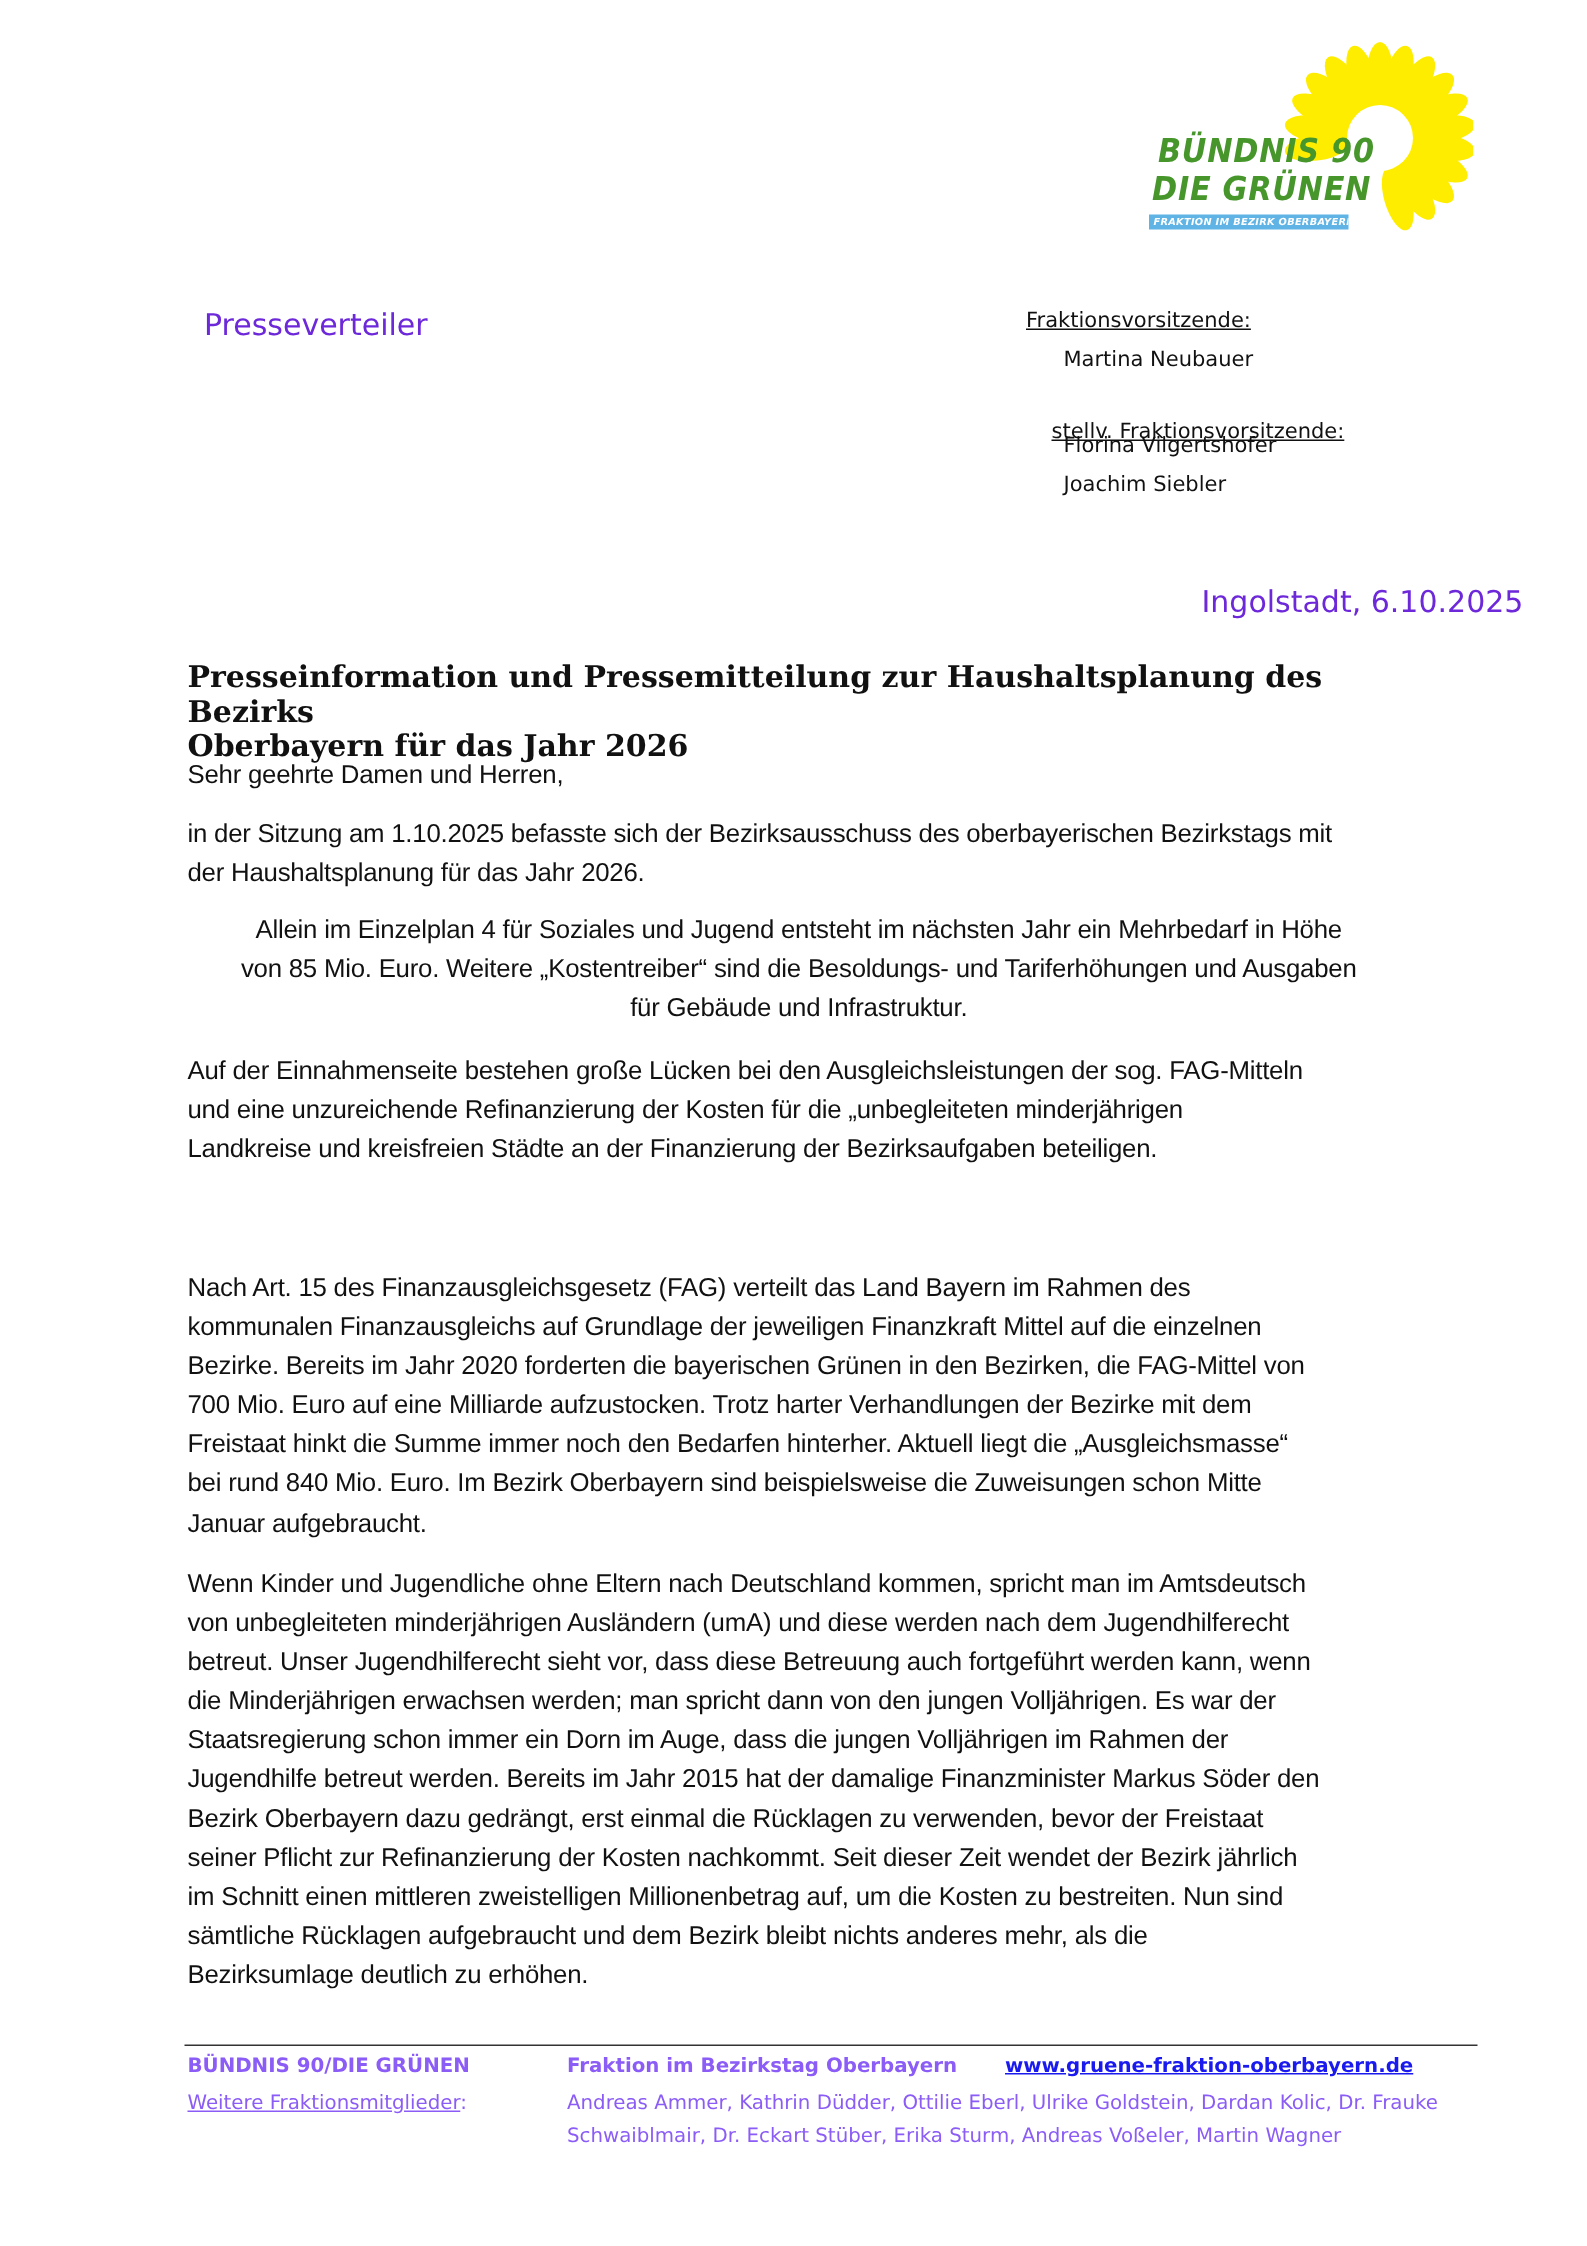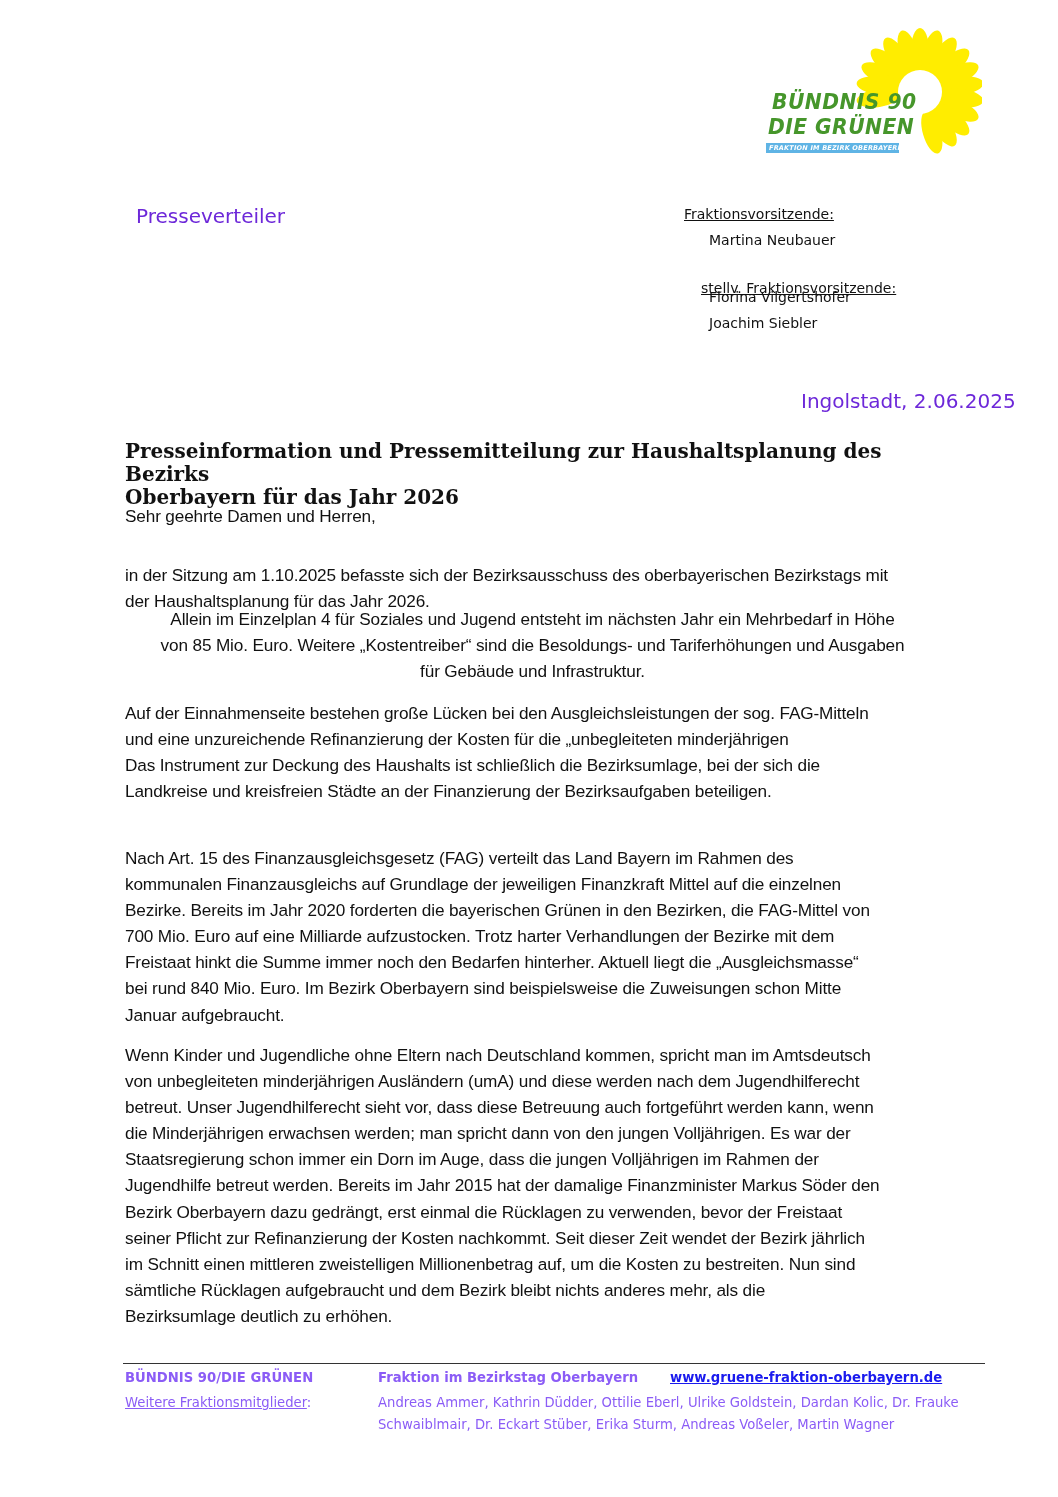--- a/index.html
+++ b/index.html
@@ -88,44 +88,43 @@
 </div>
 
 <div id="recipient" class="abs txt">Presseverteiler</div>
 
 <div class="abs small ul board-label" style="top:206px;">Fraktionsvorsitzende:</div>
 <div class="abs small board-name" style="top:232px;">Martina Neubauer</div>
 <div class="abs small ul board-label" style="top:280px;margin-left:17px;">stellv. Fraktionsvorsitzende:</div>
 <div class="abs small board-name" style="top:289px;">Florina Vilgertshofer</div>
 <div class="abs small board-name" style="top:315px;">Joachim Siebler</div>
 
-<div id="date" class="abs txt">Ingolstadt, 2.06.2025</div>
+<div id="date" class="abs txt">Ingolstadt, 6.10.2025</div>
 
 <div id="headline" class="abs">
   <div>Presseinformation und Pressemitteilung zur Haushaltsplanung des Bezirks</div>
   <div>Oberbayern für das Jahr 2026</div>
 </div>
 
 <div id="salutation" class="para" style="top:503px;">
   <span class="ln">Sehr geehrte Damen und Herren,</span>
 </div>
 
-<div class="para" id="p0" style="top:562px;">
+<div class="para" id="p0" style="top:542px;">
     <span class="ln">in der Sitzung am 1.10.2025 befasste sich der Bezirksausschuss des oberbayerischen Bezirkstags mit</span>
     <span class="ln">der Haushaltsplanung für das Jahr 2026.</span>
   </div>
 <div class="para" id="p1" style="top:606px;text-align:center;">
     <span class="ln">Allein im Einzelplan 4 für Soziales und Jugend entsteht im nächsten Jahr ein Mehrbedarf in Höhe</span>
     <span class="ln">von 85 Mio. Euro. Weitere „Kostentreiber“ sind die Besoldungs- und Tariferhöhungen und Ausgaben</span>
     <span class="ln">für Gebäude und Infrastruktur.</span>
   </div>
 <div class="para" id="p2" style="top:700px;">
     <span class="ln">Auf der Einnahmenseite bestehen große Lücken bei den Ausgleichsleistungen der sog. FAG-Mitteln</span>
     <span class="ln">und eine unzureichende Refinanzierung der Kosten für die „unbegleiteten minderjährigen</span>
-    <span class="ln">Das Instrument zur Deckung des Haushalts ist schließlich die Bezirksumlage, bei der sich die</span>
     <span class="ln">Landkreise und kreisfreien Städte an der Finanzierung der Bezirksaufgaben beteiligen.</span>
   </div>
 <div class="para" id="p3" style="top:845px;">
     <span class="ln">Nach Art. 15 des Finanzausgleichsgesetz (FAG) verteilt das Land Bayern im Rahmen des</span>
     <span class="ln">kommunalen Finanzausgleichs auf Grundlage der jeweiligen Finanzkraft Mittel auf die einzelnen</span>
     <span class="ln">Bezirke. Bereits im Jahr 2020 forderten die bayerischen Grünen in den Bezirken, die FAG-Mittel von</span>
     <span class="ln">700 Mio. Euro auf eine Milliarde aufzustocken. Trotz harter Verhandlungen der Bezirke mit dem</span>
     <span class="ln">Freistaat hinkt die Summe immer noch den Bedarfen hinterher. Aktuell liegt die „Ausgleichsmasse“</span>
     <span class="ln">bei rund 840 Mio. Euro. Im Bezirk Oberbayern sind beispielsweise die Zuweisungen schon Mitte</span>
     <span class="ln">Januar aufgebraucht.</span>

